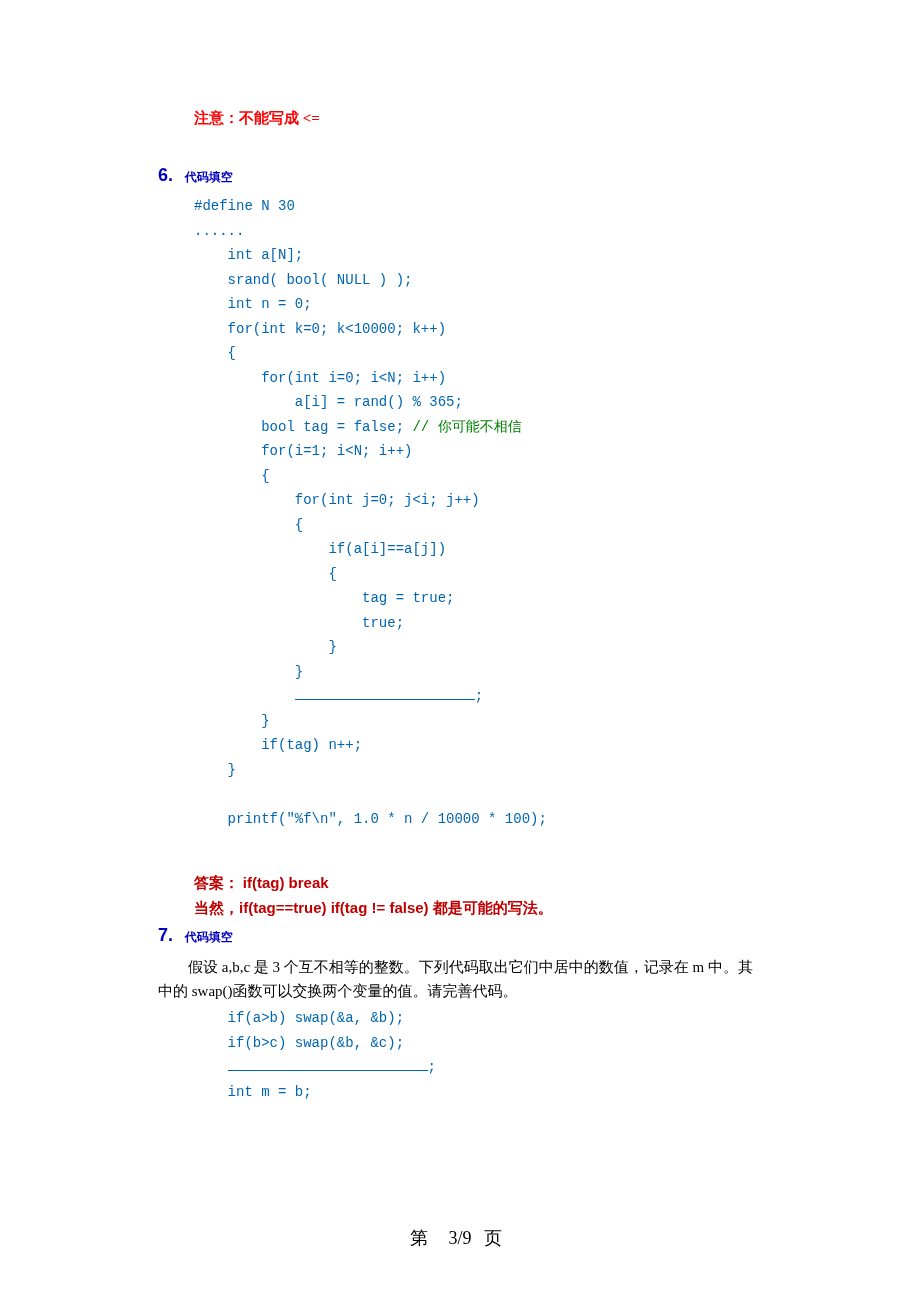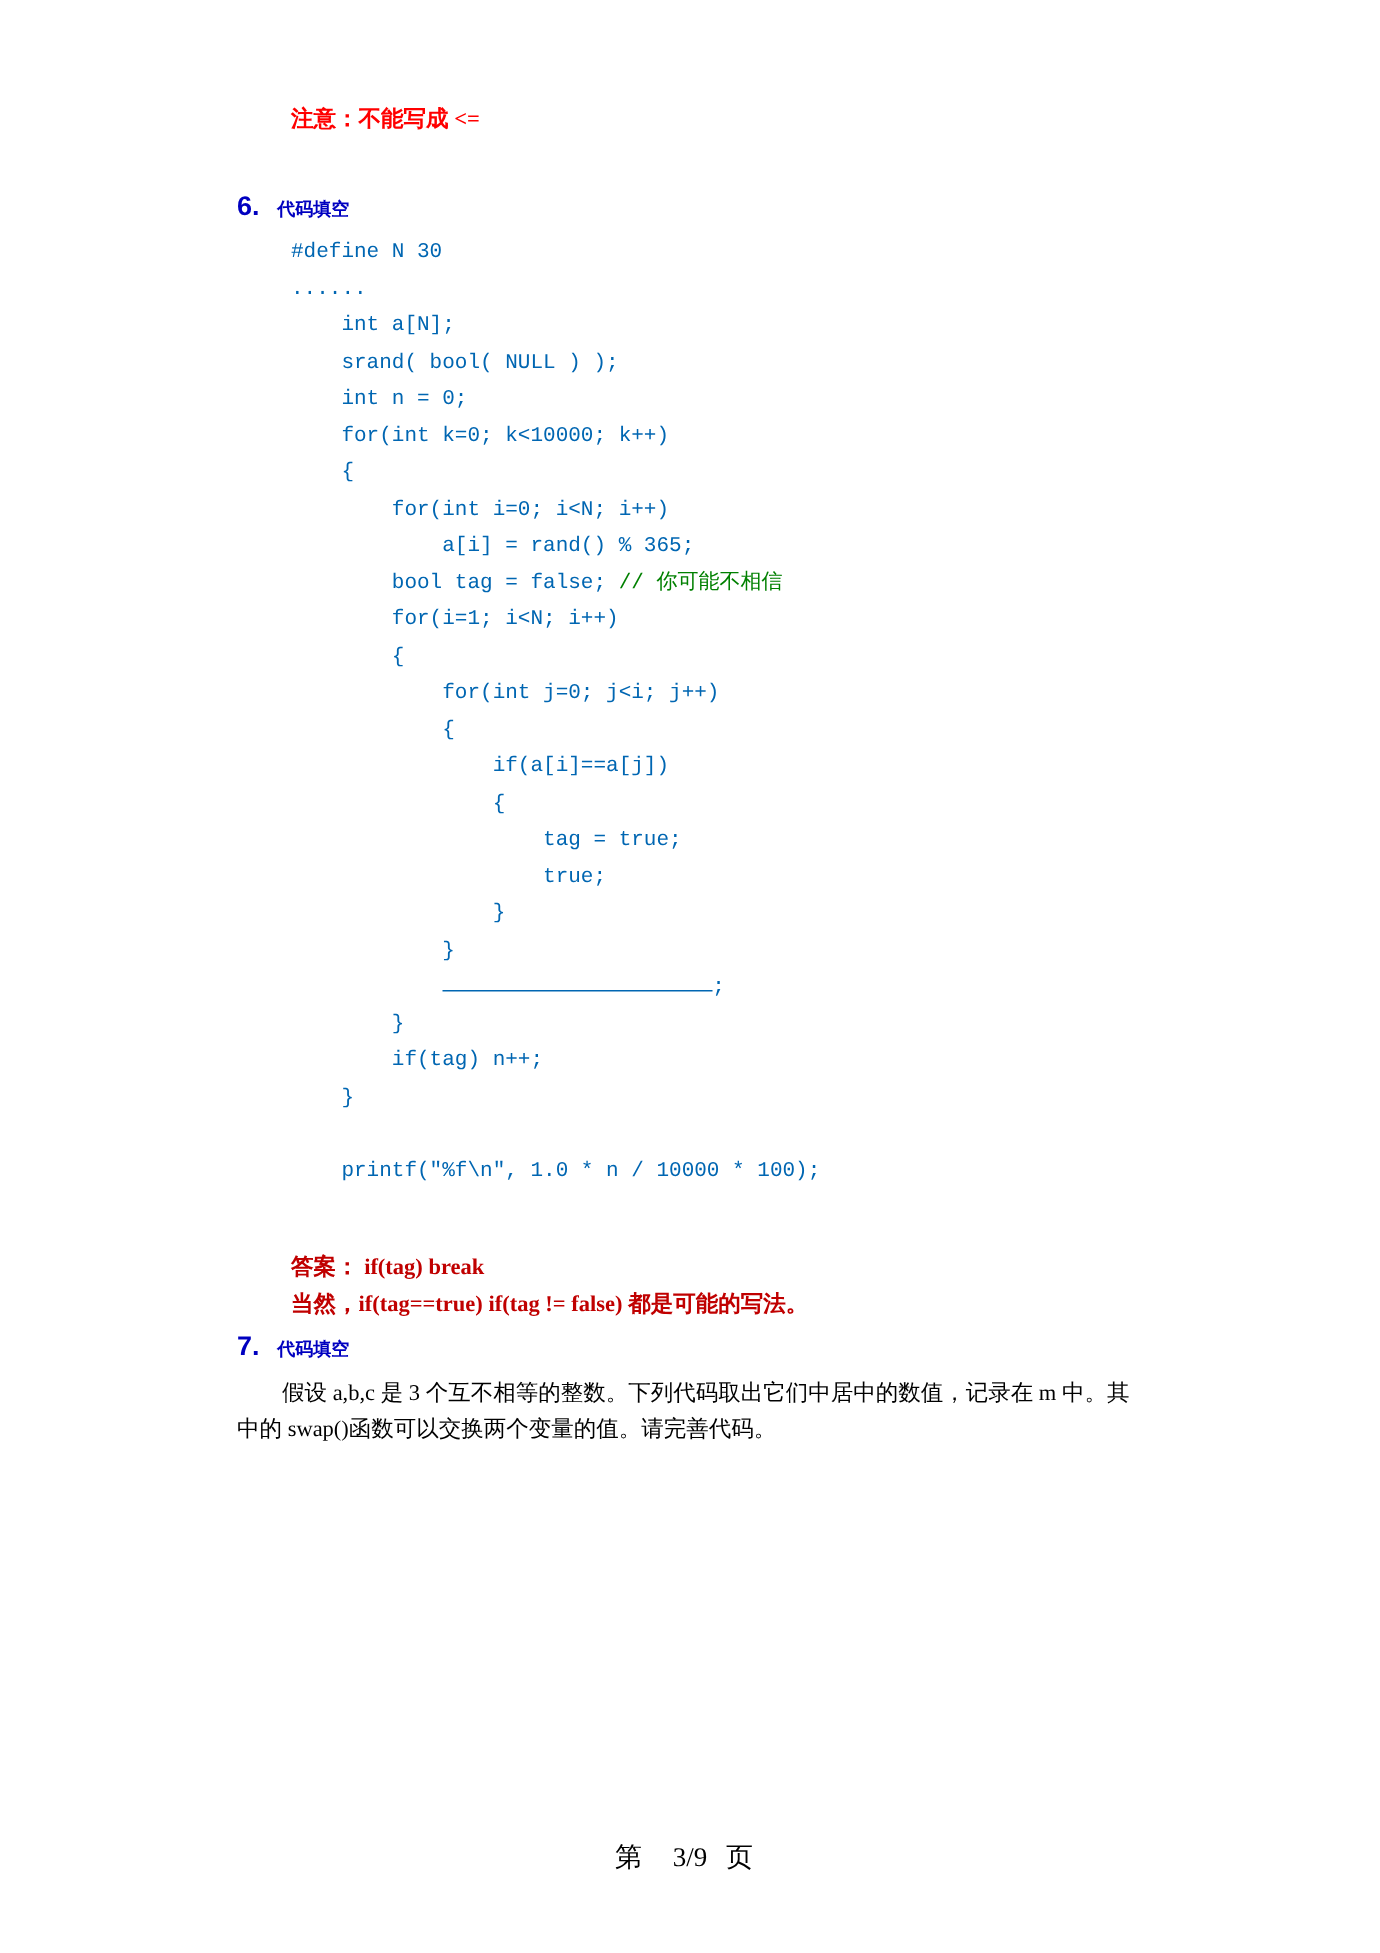--- a/index.html
+++ b/index.html
@@ -8,21 +8,21 @@
     background: #ffffff;
     font-family: "SimSun", "宋体", serif;
     font-size: 15px;
     color: #000000;
     line-height: 1.65;
   }
   .page {
     width: 824px;
     min-height: 1302px;
     margin: 0 auto;
-    padding: 68px 110px 60px 110px;
+    padding: 106px 110px 60px 110px;
     box-sizing: border-box;
     position: relative;
   }
   .red-note {
     color: #ff0000;
     font-weight: bold;
     margin-left: 36px;
     margin-bottom: 30px;
   }
   .heading {
@@ -66,21 +66,21 @@
     min-width: 200px;
     border-bottom: 1px solid #0066b2;
     vertical-align: baseline;
   }
   .answer {
     color: #c00000;
     font-weight: bold;
     margin-left: 36px;
   }
   .answer .mono {
-    font-family: Liberation Serif, serif;
+    font-family: Liberation Sans, sans-serif;
   }
   .footer {
     position: absolute;
     bottom: 48px;
     left: 0;
     width: 100%;
     text-align: center;
     font-size: 18px;
     letter-spacing: 8px;
   }
@@ -137,20 +137,25 @@
 
   <div class="heading">
     <span class="heading-num">7.</span>
     <span class="heading-title">代码填空</span>
   </div>
 
   <p class="para">
     <span>假设 a,b,c 是 3 个互不相等的整数。下列代码取出它们中居中的数值，记录在 m 中。其中的 swap()函数可以交换两个变量的值。请完善代码。</span>
   </p>
 
+  <div class="code-block"><span>    if(a&gt;b) swap(&amp;a, &amp;b);</span>
+<span>    if(b&gt;c) swap(&amp;b, &amp;c);</span>
+<span>    </span><span class="blank-underline-short"></span><span>;</span>
+<span>    int m = b;</span>
+</div>
 
   <div class="footer">
     <span>第</span>
     <span style="letter-spacing:0;">3/9</span>
     <span>页</span>
   </div>
 
 </div>
 
 </body></html>

